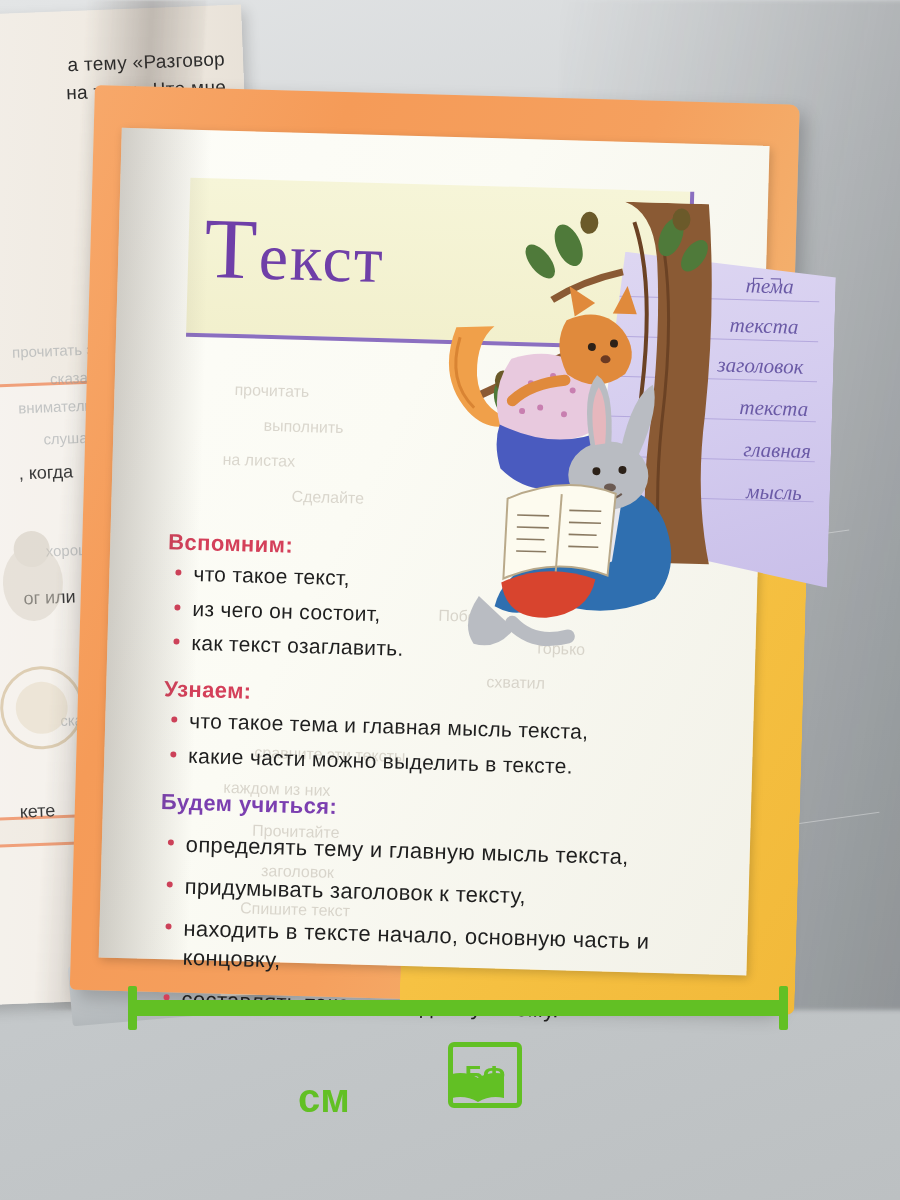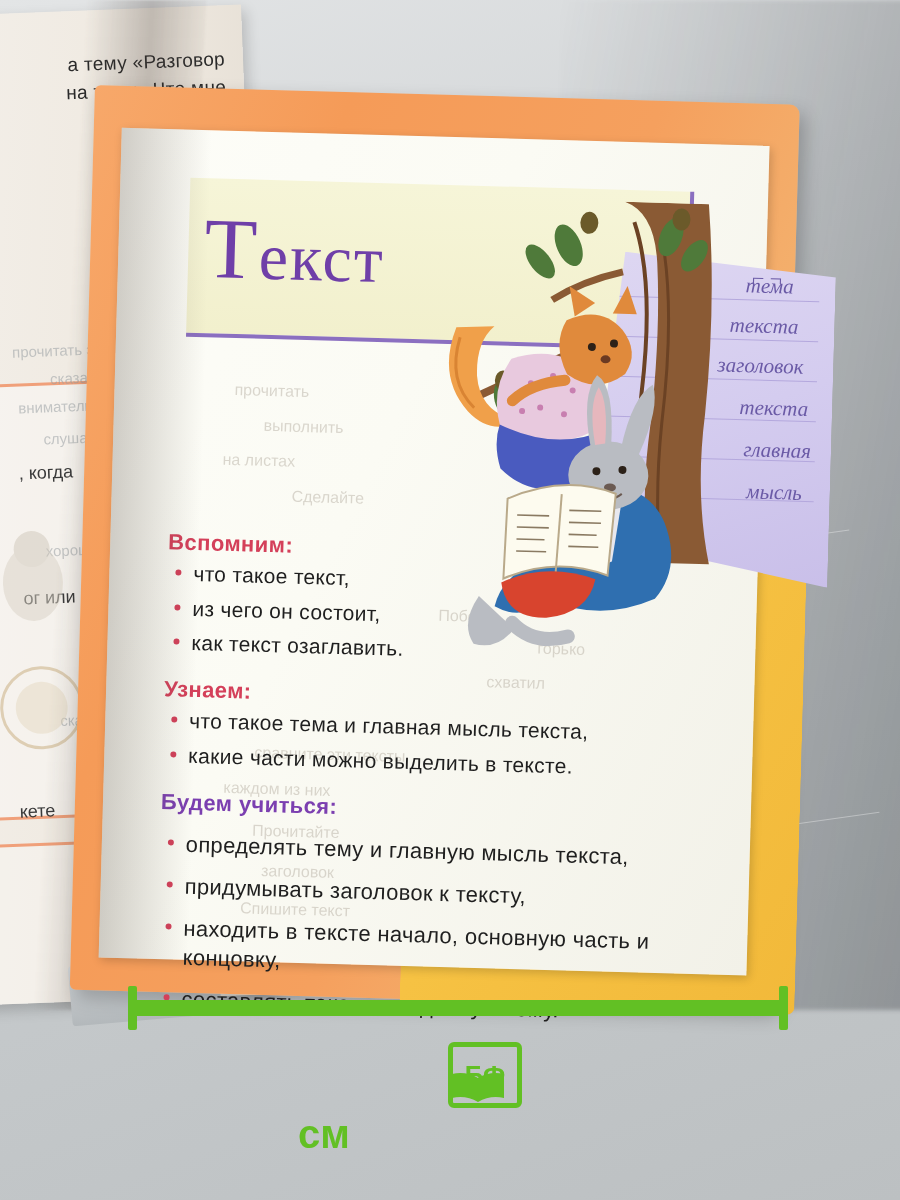--- a/index.html
+++ b/index.html
@@ -167,21 +167,21 @@
   .ruler .cap-l,.ruler .cap-r{
     position:absolute;top:-14px;width:9px;height:44px;background:#62c024;border-radius:2px;
   }
   .ruler .cap-l{left:0;}
   .ruler .cap-r{right:0;}
   .ruler-label{
     position:absolute;left:152px;top:1032px;color:#62c024;
     font-size:86px;font-weight:bold;letter-spacing:-2px;
   }
   .ruler-unit{
-    position:absolute;left:298px;top:1112px;color:#62c024;font-size:40px;font-weight:bold;
+    position:absolute;left:298px;top:1076px;color:#62c024;font-size:40px;font-weight:bold;
   }
   .brand{
     position:absolute;left:448px;top:1042px;display:flex;align-items:center;gap:12px;
   }
   .brand .mark{
     width:64px;height:56px;border:5px solid #62c024;border-radius:6px;
     display:flex;align-items:center;justify-content:center;
     color:#62c024;font-weight:bold;font-size:26px;
   }
   .brand .name{color:#62c024;font-size:44px;font-weight:bold;letter-spacing:0px;}

